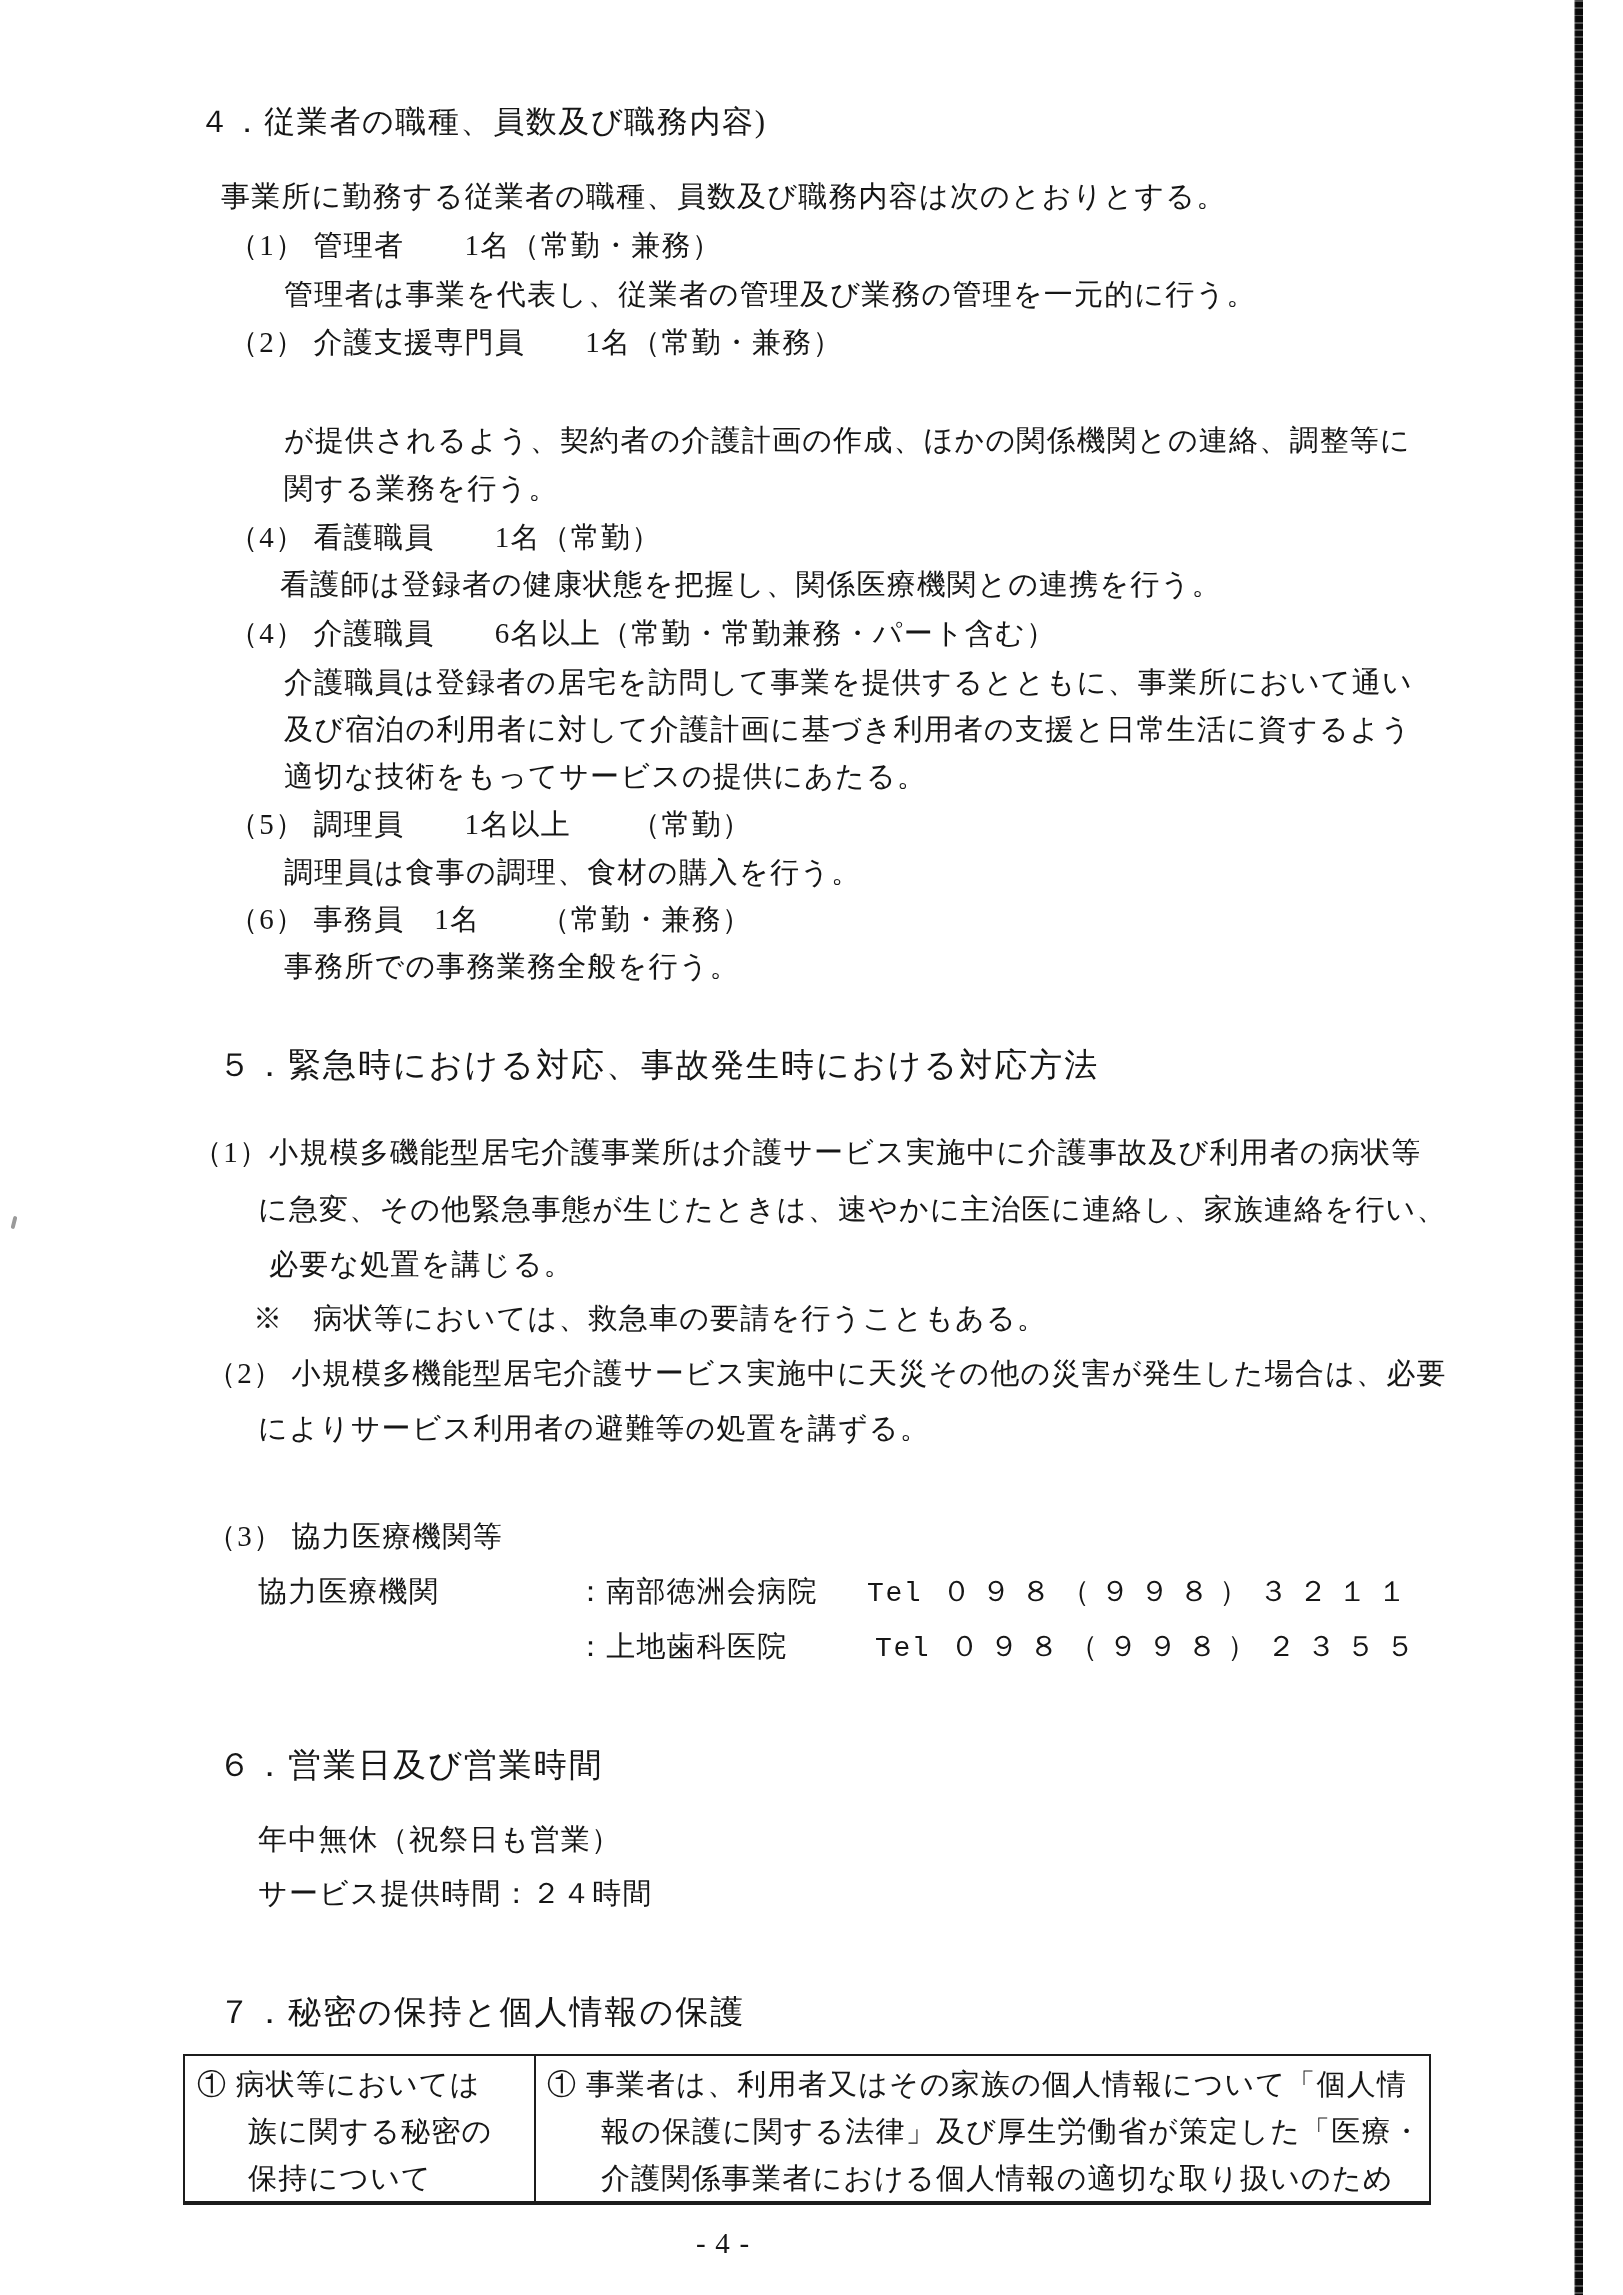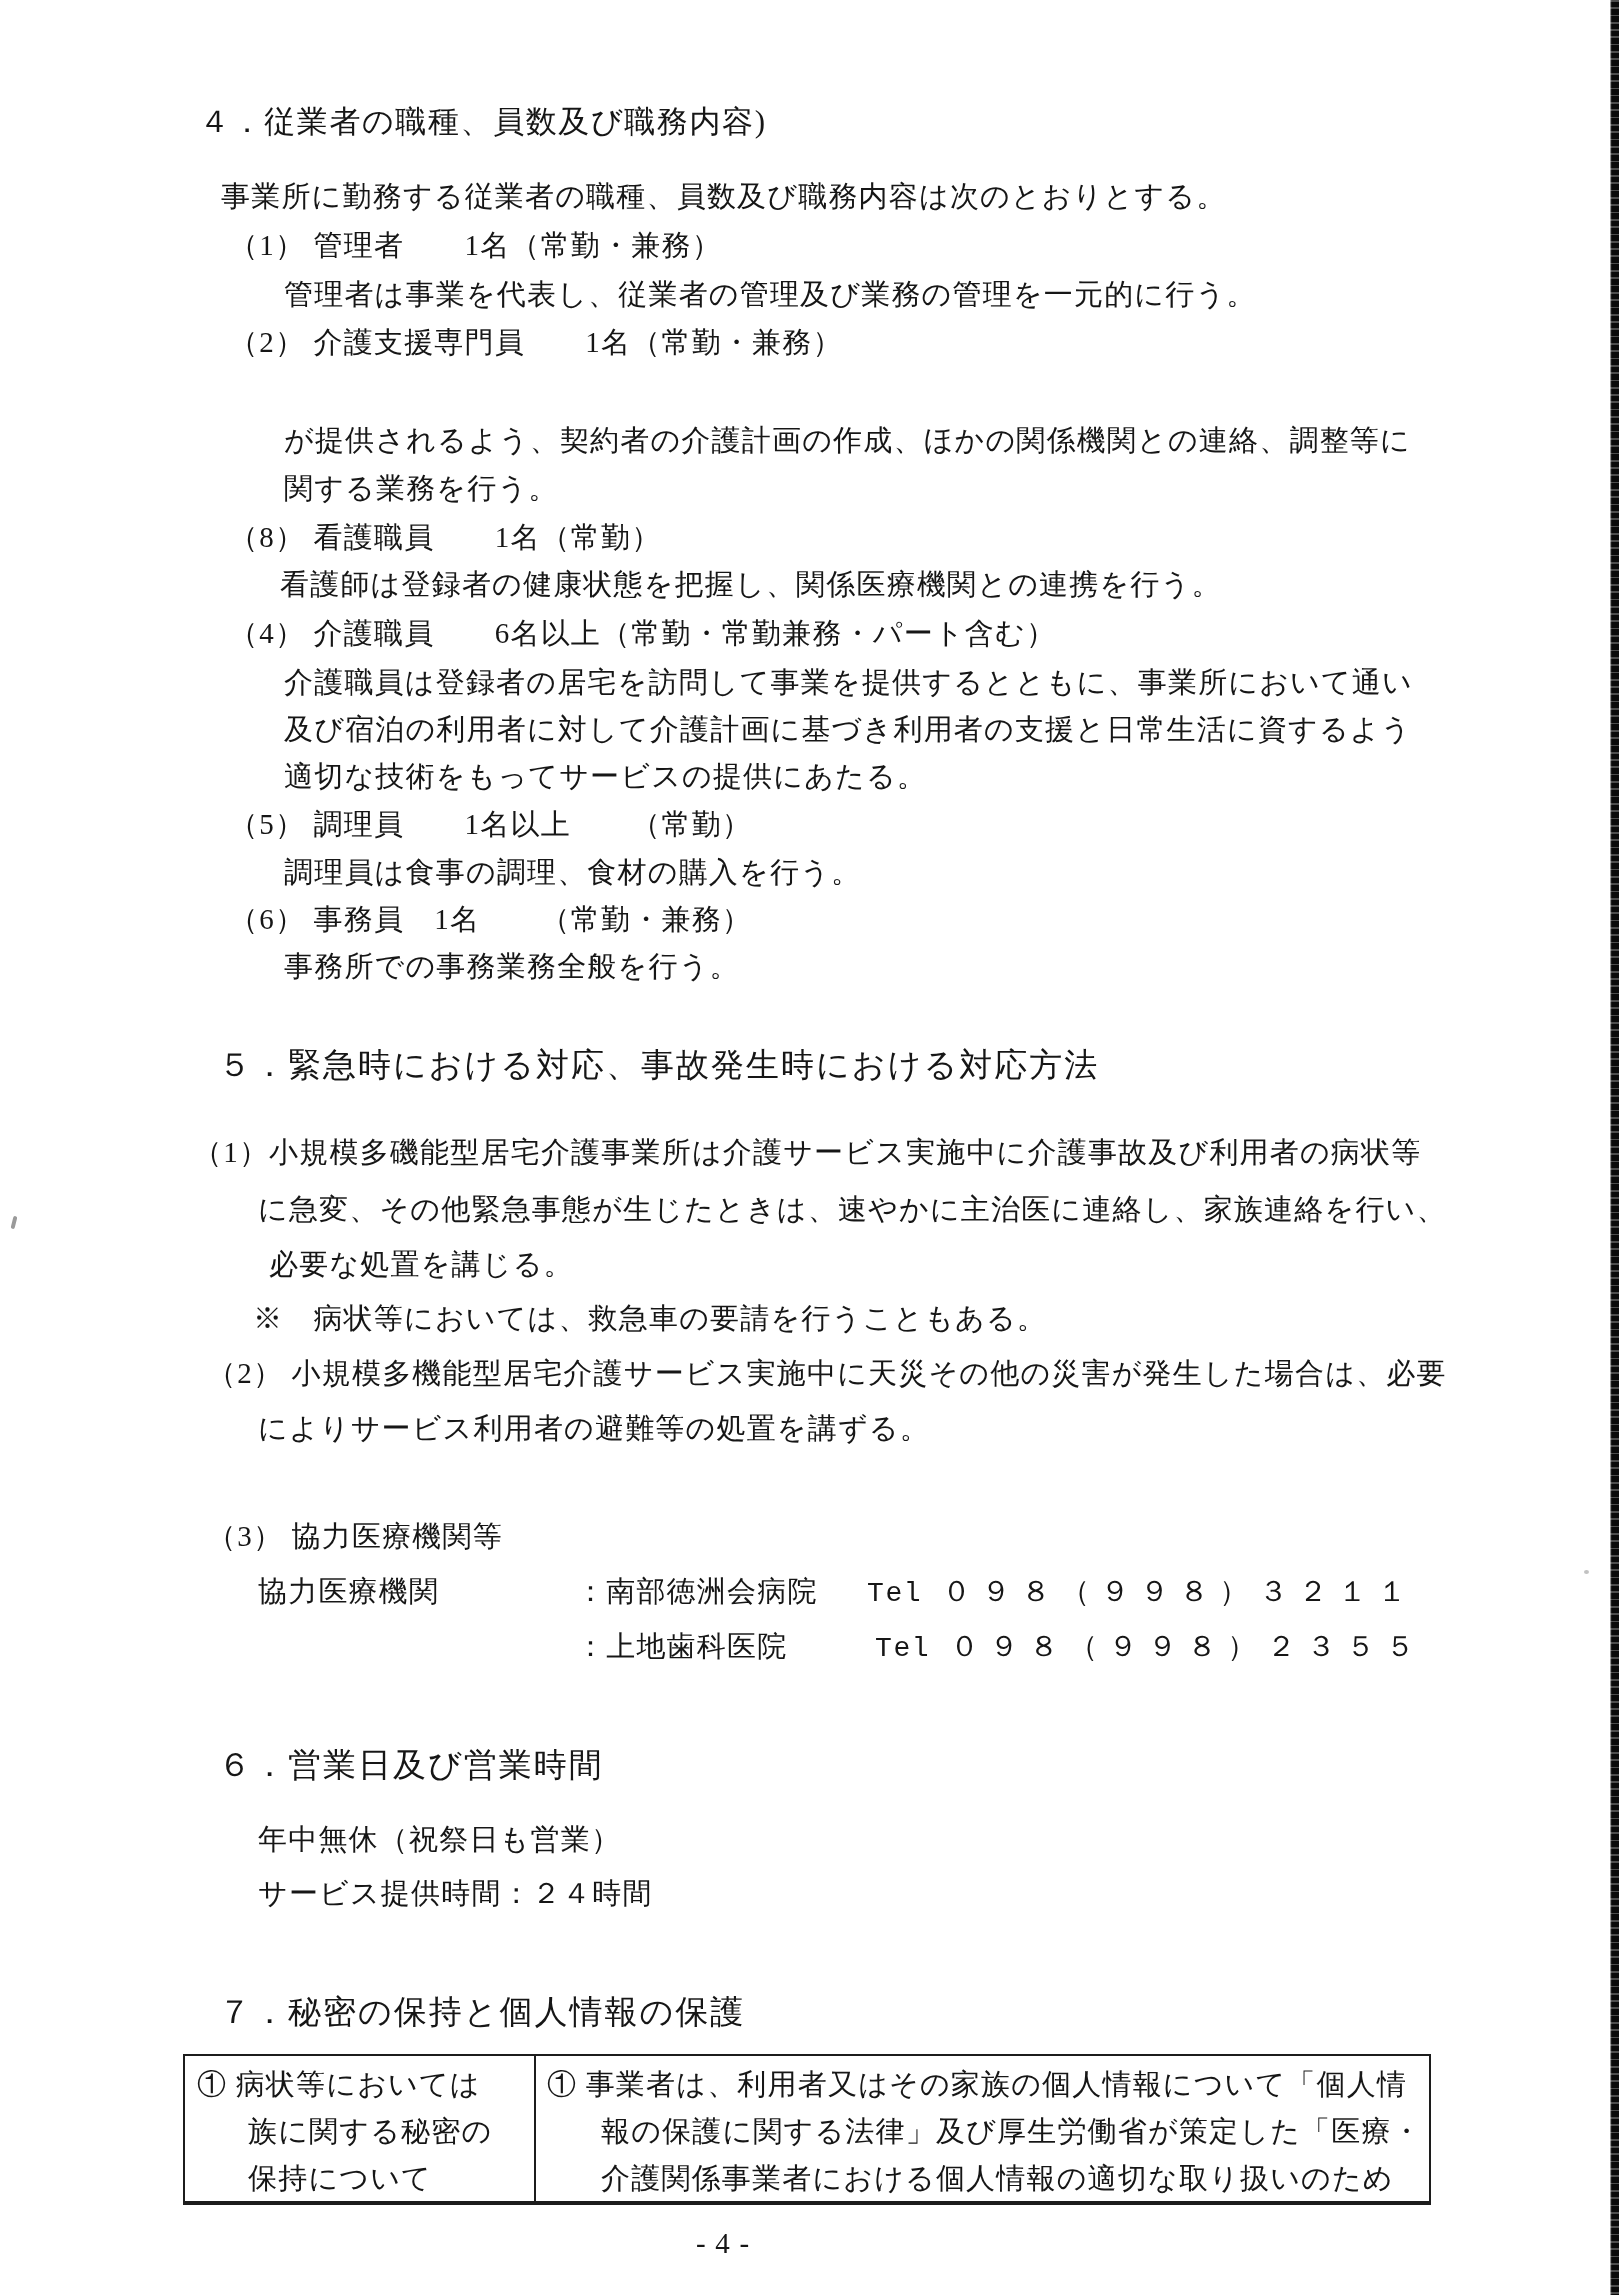--- a/index.html
+++ b/index.html
@@ -3,21 +3,20 @@
 <meta charset="utf-8">
 <style>
   html, body { margin: 0; padding: 0; background: #ffffff; }
   #page {
     position: relative;
     width: 1583px;
     height: 2295px;
     background: #ffffff;
     overflow: hidden;
     font-family: "Liberation Serif", "DejaVu Serif", serif;
-    padding-left: 36px;
   }
   .t {
     position: absolute;
     white-space: pre;
     color: #161616;
     line-height: 1.15;
     font-family: "Liberation Serif", "DejaVu Serif", serif;
   }
   .b36 { font-size: 29px; letter-spacing: 1.2px; }
   .h38 { font-size: 31px; letter-spacing: 1.6px; }
@@ -71,21 +70,21 @@
   <div class="t h38" style="left:199px; top:104px;">４．従業者の職種、員数及び職務内容)</div>
   <div class="t b36" style="left:221px; top:180px;">事業所に勤務する従業者の職種、員数及び職務内容は次のとおりとする。</div>
 
   <div class="t b36" style="left:229px; top:229px;">（1） 管理者　　1名（常勤・兼務）</div>
   <div class="t b36" style="left:284px; top:278px;">管理者は事業を代表し、従業者の管理及び業務の管理を一元的に行う。</div>
 
   <div class="t b36" style="left:229px; top:326px;">（2） 介護支援専門員　　1名（常勤・兼務）</div>
   <div class="t b36" style="left:284px; top:424px;">が提供されるよう、契約者の介護計画の作成、ほかの関係機関との連絡、調整等に</div>
   <div class="t b36" style="left:284px; top:472px;">関する業務を行う。</div>
 
-  <div class="t b36" style="left:229px; top:521px;">（8） 看護職員　　1名（常勤）</div>
+  <div class="t b36" style="left:229px; top:521px;">（4） 看護職員　　1名（常勤）</div>
   <div class="t b36" style="left:280px; top:568px;">看護師は登録者の健康状態を把握し、関係医療機関との連携を行う。</div>
 
   <div class="t b36" style="left:229px; top:617px;">（4） 介護職員　　6名以上（常勤・常勤兼務・パート含む）</div>
   <div class="t b36" style="left:284px; top:666px;">介護職員は登録者の居宅を訪問して事業を提供するとともに、事業所において通い</div>
   <div class="t b36" style="left:284px; top:713px;">及び宿泊の利用者に対して介護計画に基づき利用者の支援と日常生活に資するよう</div>
   <div class="t b36" style="left:284px; top:760px;">適切な技術をもってサービスの提供にあたる。</div>
 
   <div class="t b36" style="left:229px; top:808px;">（5） 調理員　　1名以上　　（常勤）</div>
   <div class="t b36" style="left:284px; top:856px;">調理員は食事の調理、食材の購入を行う。</div>
 

